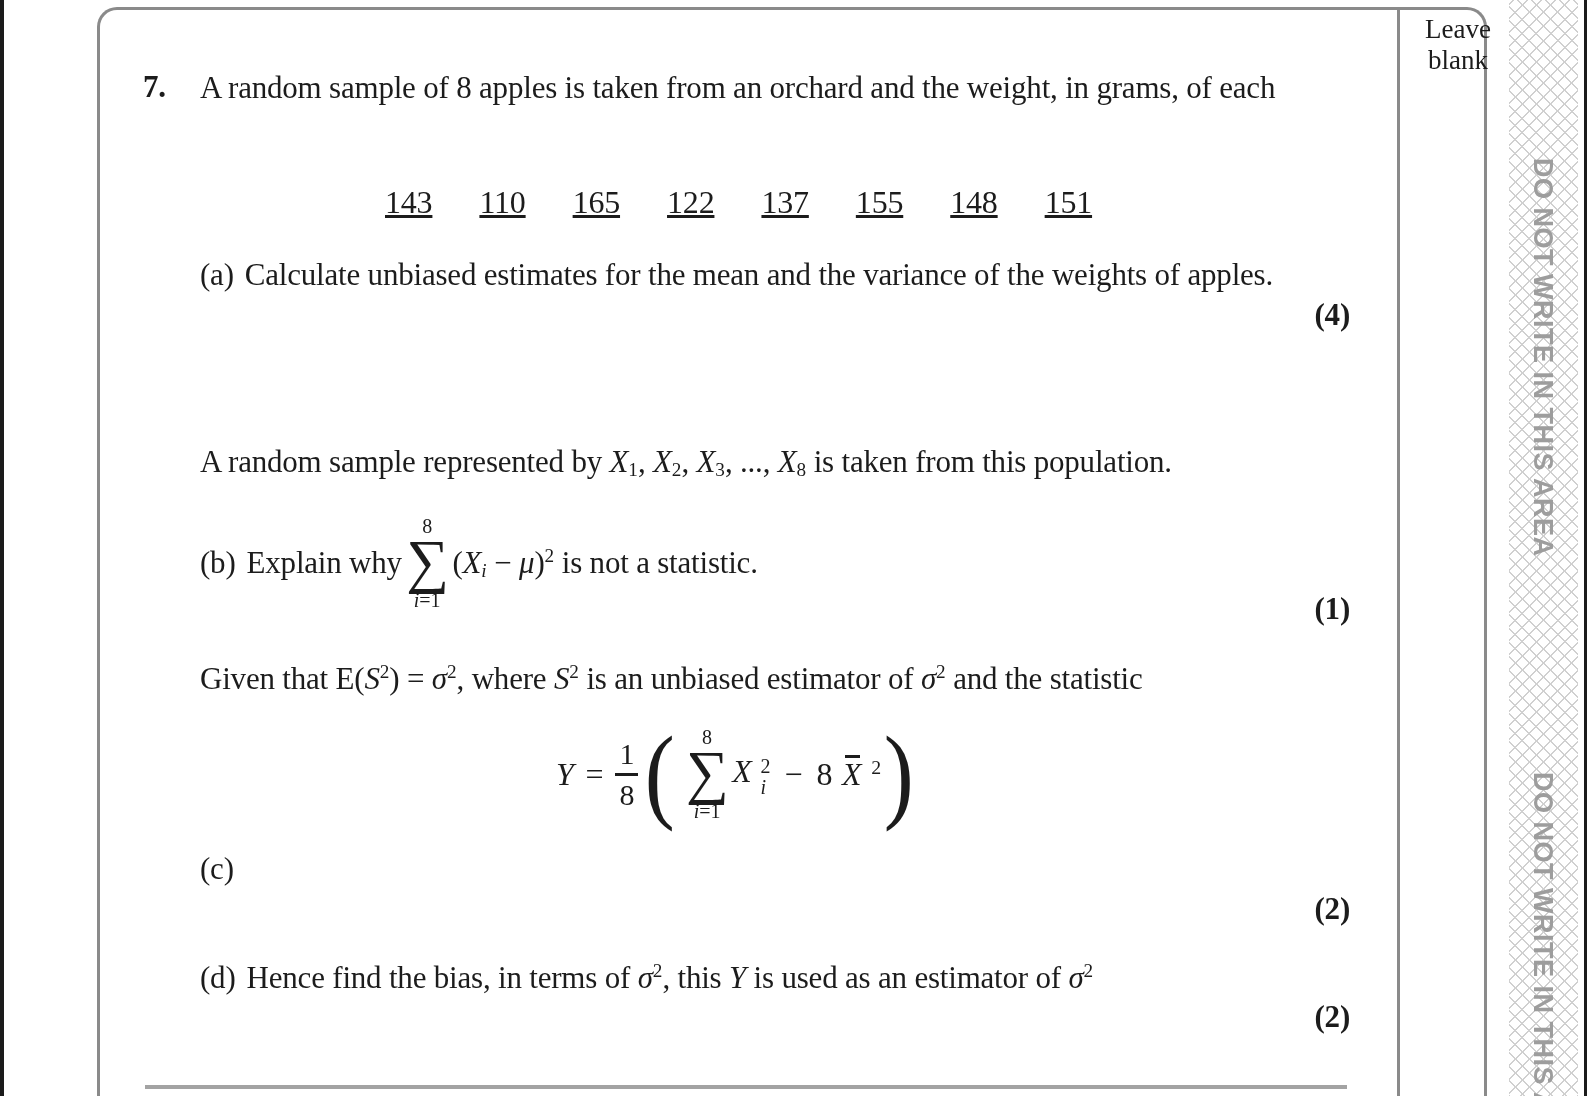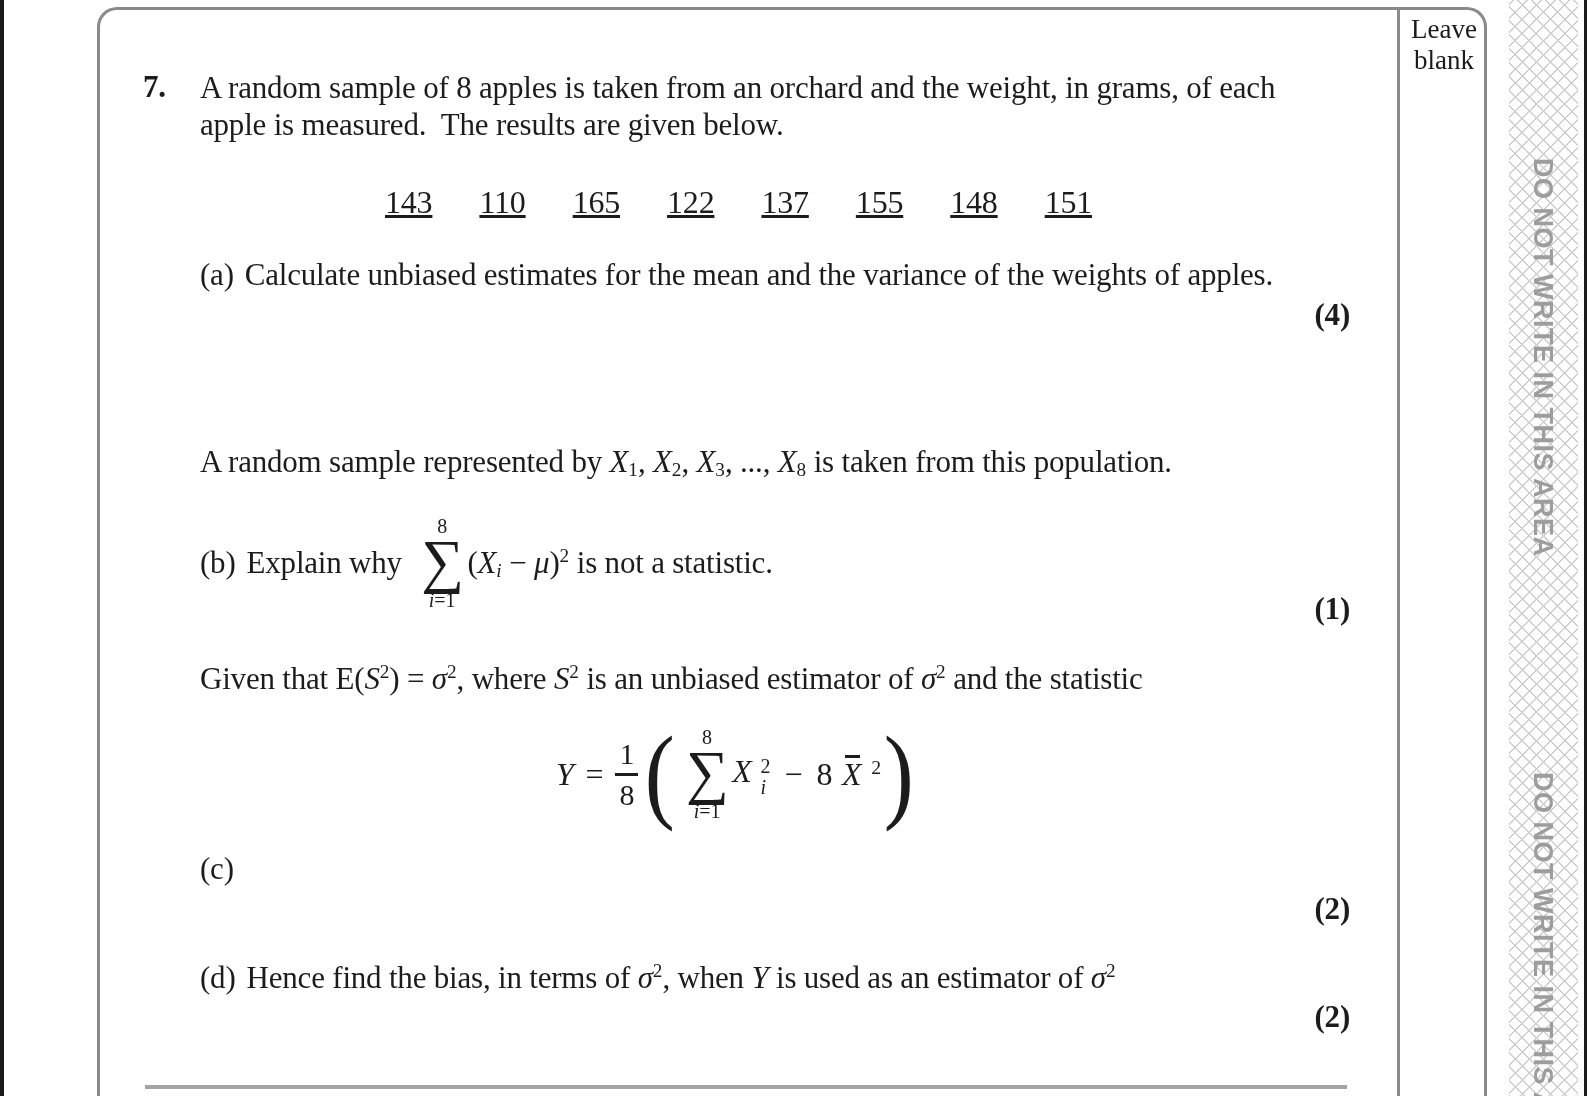--- a/index.html
+++ b/index.html
@@ -18,21 +18,21 @@
 
   
   .exam-box{
     left:97px;top:7px;width:1390px;height:1089px;
     border:3px solid #8a8a8a;border-bottom:none;
     border-radius:20px 20px 0 0;box-sizing:border-box;
   }
   .lb-sep{left:1397px;top:7px;width:3px;height:1089px;background:#8a8a8a;}
   .leave-blank{
     left:1400px;top:14px;width:88px;text-align:center;
-    font-size:27px;letter-spacing:0;line-height:31px;color:#1c1c1c;
+    font-size:27px;letter-spacing:0;line-height:31px;color:#1c1c1c;padding-left:14px;
   }
 
   
   .dnw-strip{
     left:1509px;top:0;width:69px;height:1096px;
     background:
       repeating-linear-gradient(45deg,#d0d0d0 0 1.4px,transparent 1.4px 10px),
       repeating-linear-gradient(-45deg,#d0d0d0 0 1.4px,transparent 1.4px 10px),
       #ffffff;
     overflow:hidden;
@@ -68,21 +68,21 @@
   .sg-isub{font-size:0.62em;position:relative;top:0.22em;font-style:italic;letter-spacing:0;}
 
   
   .bigsum{display:inline-flex;flex-direction:column;align-items:center;line-height:1;}
   .sum-top{font-size:20px;margin-bottom:1px;letter-spacing:0;}
   .sum-sigma{font-size:60px;line-height:0.82;}
   .sum-bot{font-size:20px;margin-top:4px;letter-spacing:0;}
 
   .partb-row{left:200px;top:513px;height:100px;display:flex;align-items:center;}
   .partb-row .part-label{align-self:center;}
-  .partb-pre{margin-right:19px;}
+  .partb-pre{margin-right:4px;}
   .partb-row .bigsum{margin-right:4px;}
 
   
   .formula{left:556px;top:720px;height:108px;display:flex;align-items:center;font-size:32px;}
   .f-eq{margin:0 12px;}
   .frac{display:inline-flex;flex-direction:column;align-items:center;font-size:30px;line-height:1;margin-right:4px;letter-spacing:0;}
   .frac .num{padding:0 4px 4px;border-bottom:3px solid #1c1c1c;}
   .frac .den{padding-top:4px;}
   .bigparen{font-size:106px;line-height:0.8;font-weight:400;transform:scaleX(0.85);letter-spacing:0;}
   .formula .bigsum{margin:0 4px 0 8px;}
@@ -106,21 +106,20 @@
 
   <div class="abs leave-blank">
     <div>Leave</div>
     <div>blank</div>
   </div>
 
   <div class="abs intro-row">
     <span class="qnum">7.</span>
     <span class="intro-lines">
       <div>A random sample of 8 apples is taken from an orchard and the weight, in grams, of each</div>
-      <div>apple is measured.&nbsp; The results are given below.</div>
     </span>
   </div>
 
   <div class="abs data-row">
     <span>143</span>
     <span>110</span>
     <span>165</span>
     <span>122</span>
     <span>137</span>
     <span>155</span>
@@ -180,21 +179,21 @@
     <span class="bigparen">)</span>
   </div>
 
   <div class="abs part-row fleft nowrap" style="top:851px;">
     <span class="part-label">(c)</span>
   </div>
   <div class="abs marks" style="top:891px;">(2)</div>
 
   <div class="abs part-row fleft nowrap" style="top:960px;">
     <span class="part-label">(d)</span>
-    <span><span class="sg-n">Hence find the bias, in terms of </span><span class="sg-i">σ</span><span class="sg-sup">2</span><span class="sg-n">, when </span><span class="sg-i">Y</span><span class="sg-n"> is used as an estimator of </span><span class="sg-i">σ</span><span class="sg-sup">2</span></span>
+    <span><span class="sg-n">Hence find the bias, in terms of </span><span class="sg-i">σ</span><span class="sg-sup">2</span><span class="sg-n">, this </span><span class="sg-i">Y</span><span class="sg-n"> is used as an estimator of </span><span class="sg-i">σ</span><span class="sg-sup">2</span></span>
   </div>
   <div class="abs marks" style="top:999px;">(2)</div>
 
   <div class="abs answer-line"></div>
 
   <div class="abs dnw-strip">
     <div class="dnw-text dnw-1">DO NOT WRITE IN THIS AREA</div>
     <div class="dnw-text dnw-2">DO NOT WRITE IN THIS AREA</div>
   </div>
 

